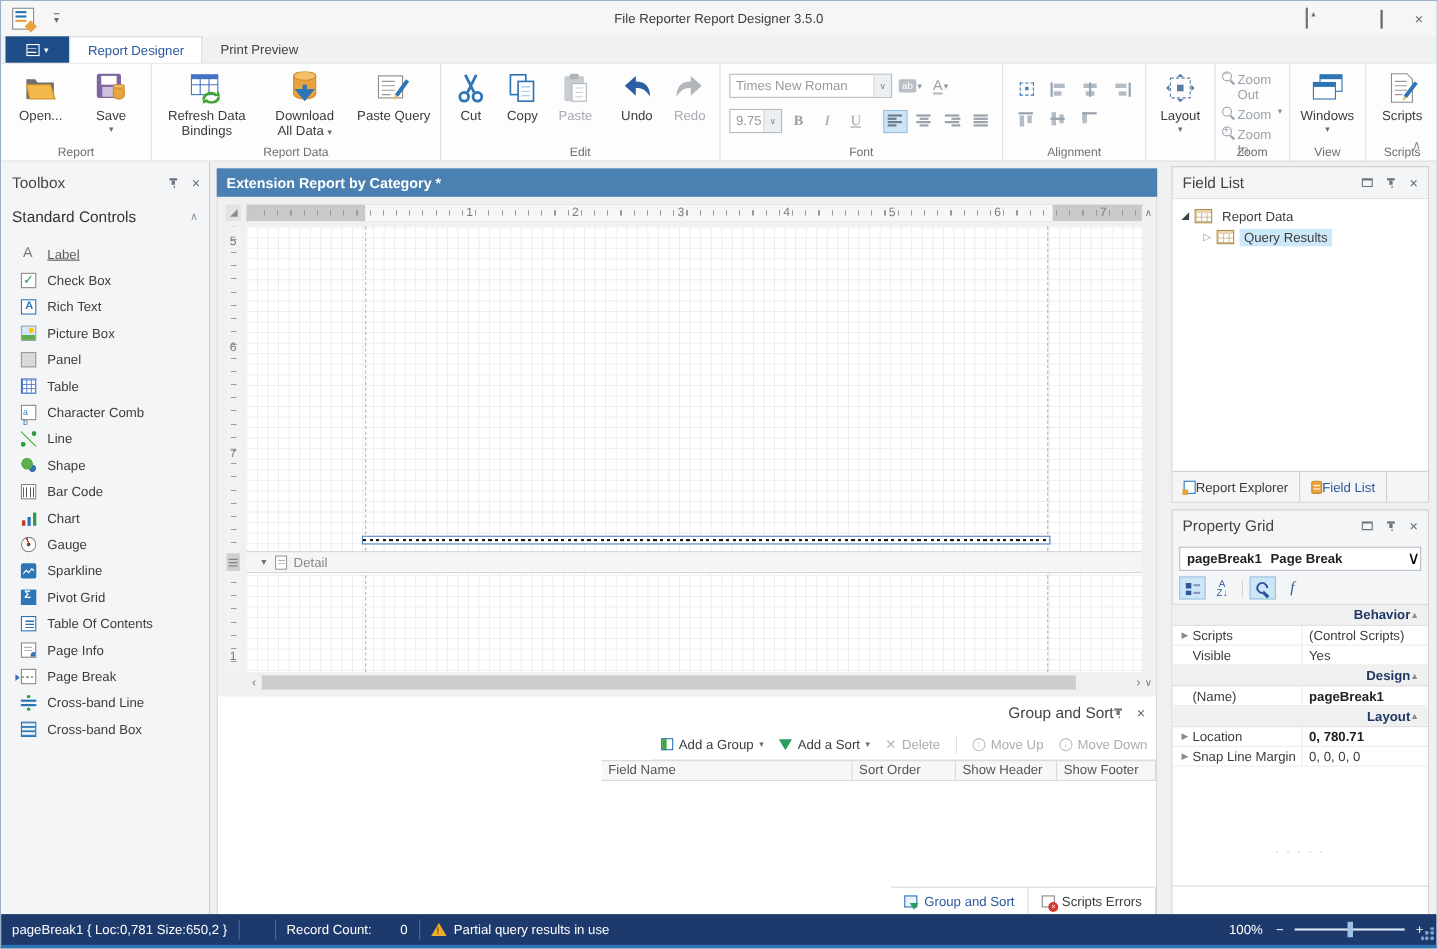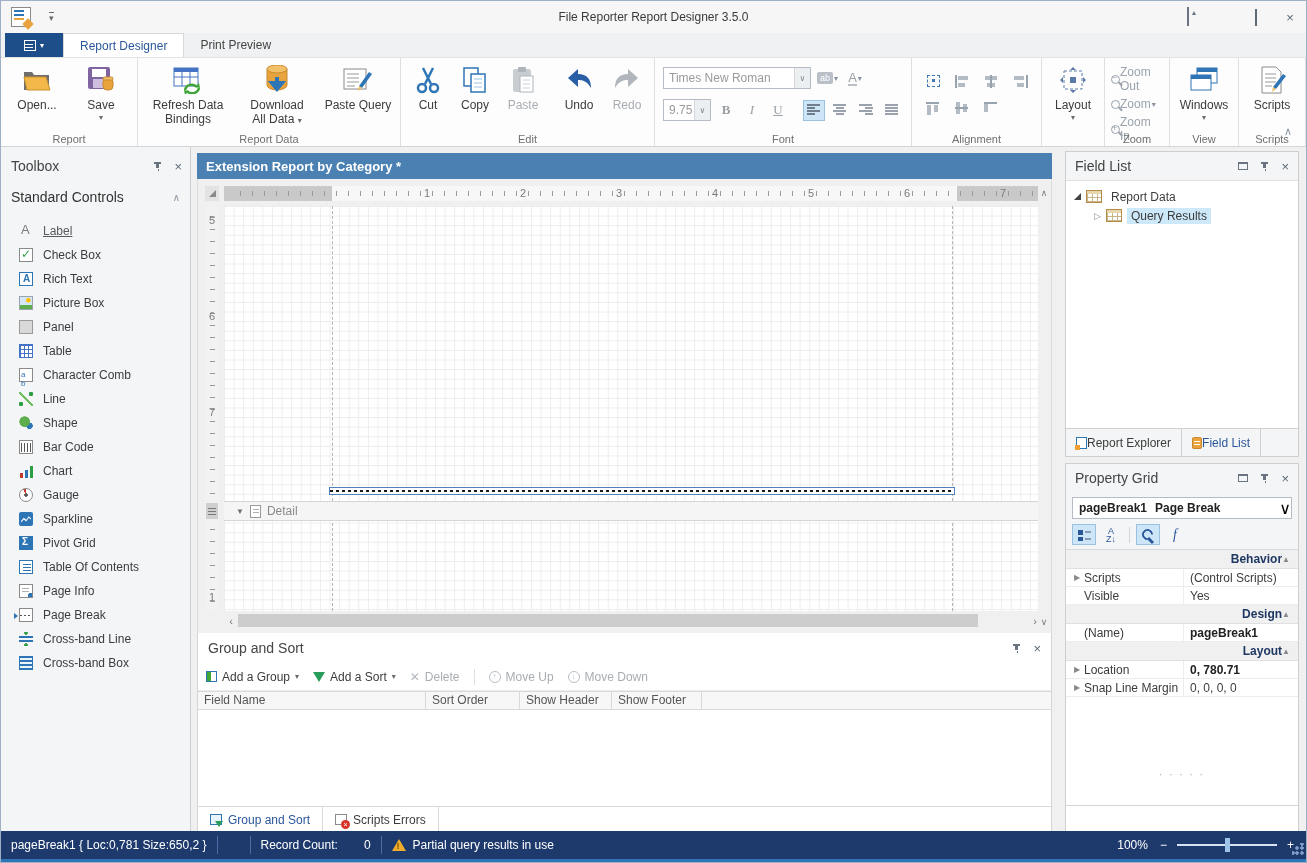--- a/index.html
+++ b/index.html
@@ -32,21 +32,21 @@
   .ribbon{position:absolute;left:0;top:57px;width:100%;height:89px;background:#fdfdfd;border-bottom:1px solid #d5d5d5;display:flex;}
   .rgroup{position:relative;display:flex;flex-direction:column;padding:3px 4px 14px 4px;border-right:1px solid #e0e0e0;}
   .rgroup-label{position:absolute;left:0;right:0;bottom:1px;text-align:center;font-size:11px;color:#6f6f6f;}
   .rgroup-body{display:flex;align-items:flex-start;height:100%;}
   .bigbtn{width:64px;display:flex;flex-direction:column;align-items:center;padding-top:3px;cursor:default;}
   .bigbtn .bicon{width:32px;height:32px;display:flex;align-items:center;justify-content:center;}
   .bigbtn .blabel{font-size:12px;color:#3c3c3c;text-align:center;line-height:14px;margin-top:2px;white-space:pre-line;}
   .bigbtn .bcaret{font-size:8px;color:#6a6a6a;margin-top:1px;}
   .bigbtn.disabled .blabel{color:#a8adb3;}
   .smallcol{display:flex;flex-direction:column;justify-content:center;gap:4px;padding:4px 2px;}
-  .smallbtn{display:flex;align-items:center;font-size:12px;color:#3c3c3c;cursor:default;}
+  .smallbtn{display:flex;align-items:flex-start;gap:5px;font-size:12px;color:#3c3c3c;cursor:default;}
   .smallbtn.disabled{color:#9aa3ad;}
   .sep{width:1px;background:#e0e0e0;margin:6px 3px;}
   .ribbon-collapse{position:absolute;right:14px;bottom:8px;color:#8a93a0;font-size:11px;cursor:default;}
 
   
   .mag{position:relative;width:9px;height:9px;border:1.5px solid #9aa3ad;border-radius:50%;flex:0 0 auto;}
   .mag::after{content:"";position:absolute;width:5px;height:1.5px;background:#9aa3ad;right:-4px;bottom:-2px;transform:rotate(45deg);}
   .mag.minus::before{content:"−";position:absolute;left:0px;top:-4px;font-size:9px;color:#9aa3ad;}
   .mag.plus::before{content:"+";position:absolute;left:0px;top:-3px;font-size:9px;color:#9aa3ad;}
 
@@ -156,21 +156,21 @@
   .band-ico{width:11px;height:13px;border:1px solid #9a9a9a;background:linear-gradient(#b0b0b0 1px,transparent 1px) 2px 3px/6px 3px no-repeat,linear-gradient(#b0b0b0 1px,transparent 1px) 2px 6px/6px 3px no-repeat,#fff;}
   .band-label{font-size:12px;color:#8a8a8a;}
   .pagebreak-ctl{position:absolute;left:105px;top:281px;width:626px;height:8px;border:1px solid #4f81bd;background:repeating-linear-gradient(90deg,#1a1a1a 0 3px,transparent 3px 6px) 0 center/100% 2px no-repeat,#fff;}
   .hscroll{position:absolute;left:26px;top:434px;width:818px;height:15px;background:#f0f0f0;display:flex;align-items:center;}
   .hscroll .arr{width:14px;text-align:center;color:#7a7a7a;font-size:11px;}
   .hscroll .thumb{height:13px;background:#cdcdcd;flex:0 0 740px;}
   .vscroll{position:absolute;right:1px;top:7px;width:12px;height:443px;background:#f0f0f0;display:flex;flex-direction:column;justify-content:space-between;align-items:center;padding:2px 0;}
   .vscroll .arr{color:#7a7a7a;font-size:9px;}
 
   
-  .groupsort{height:200px;background:#fff;border:1px solid #d5d5d5;border-top:none;display:flex;flex-direction:column;}
+  .groupsort{height:200px;background:#fff;border:1px solid #d5d5d5;border-top:none;display:flex;flex-direction:column;align-items:flex-end;}
   .gs-head{display:flex;align-items:center;height:30px;padding:0 10px;}
   .gs-title{flex:1;font-size:14px;color:#444;}
   .gs-toolbar{display:flex;align-items:center;height:28px;padding:0 8px;gap:14px;border-bottom:1px solid #ededed;}
   .gs-tool{display:flex;align-items:center;gap:5px;font-size:12px;color:#3c3c3c;cursor:default;}
   .gs-tool.disabled{color:#a8adb3;}
   .gs-tool .caret{font-size:8px;color:#6a6a6a;}
   .gi-addgroup{width:11px;height:11px;border:1px solid #2e75b6;background:linear-gradient(#3fa535,#3fa535) 0 0/4px 11px no-repeat,#fff;}
   .gi-addsort{width:0;height:0;border-left:6px solid transparent;border-right:6px solid transparent;border-top:10px solid #2a9d5c;}
   .gi-x{color:#b0b6bc;font-size:12px;}
   .gi-circ{width:12px;height:12px;border:1px solid #b9bfc6;border-radius:50%;color:#b9bfc6;font-size:8px;line-height:10px;text-align:center;}

